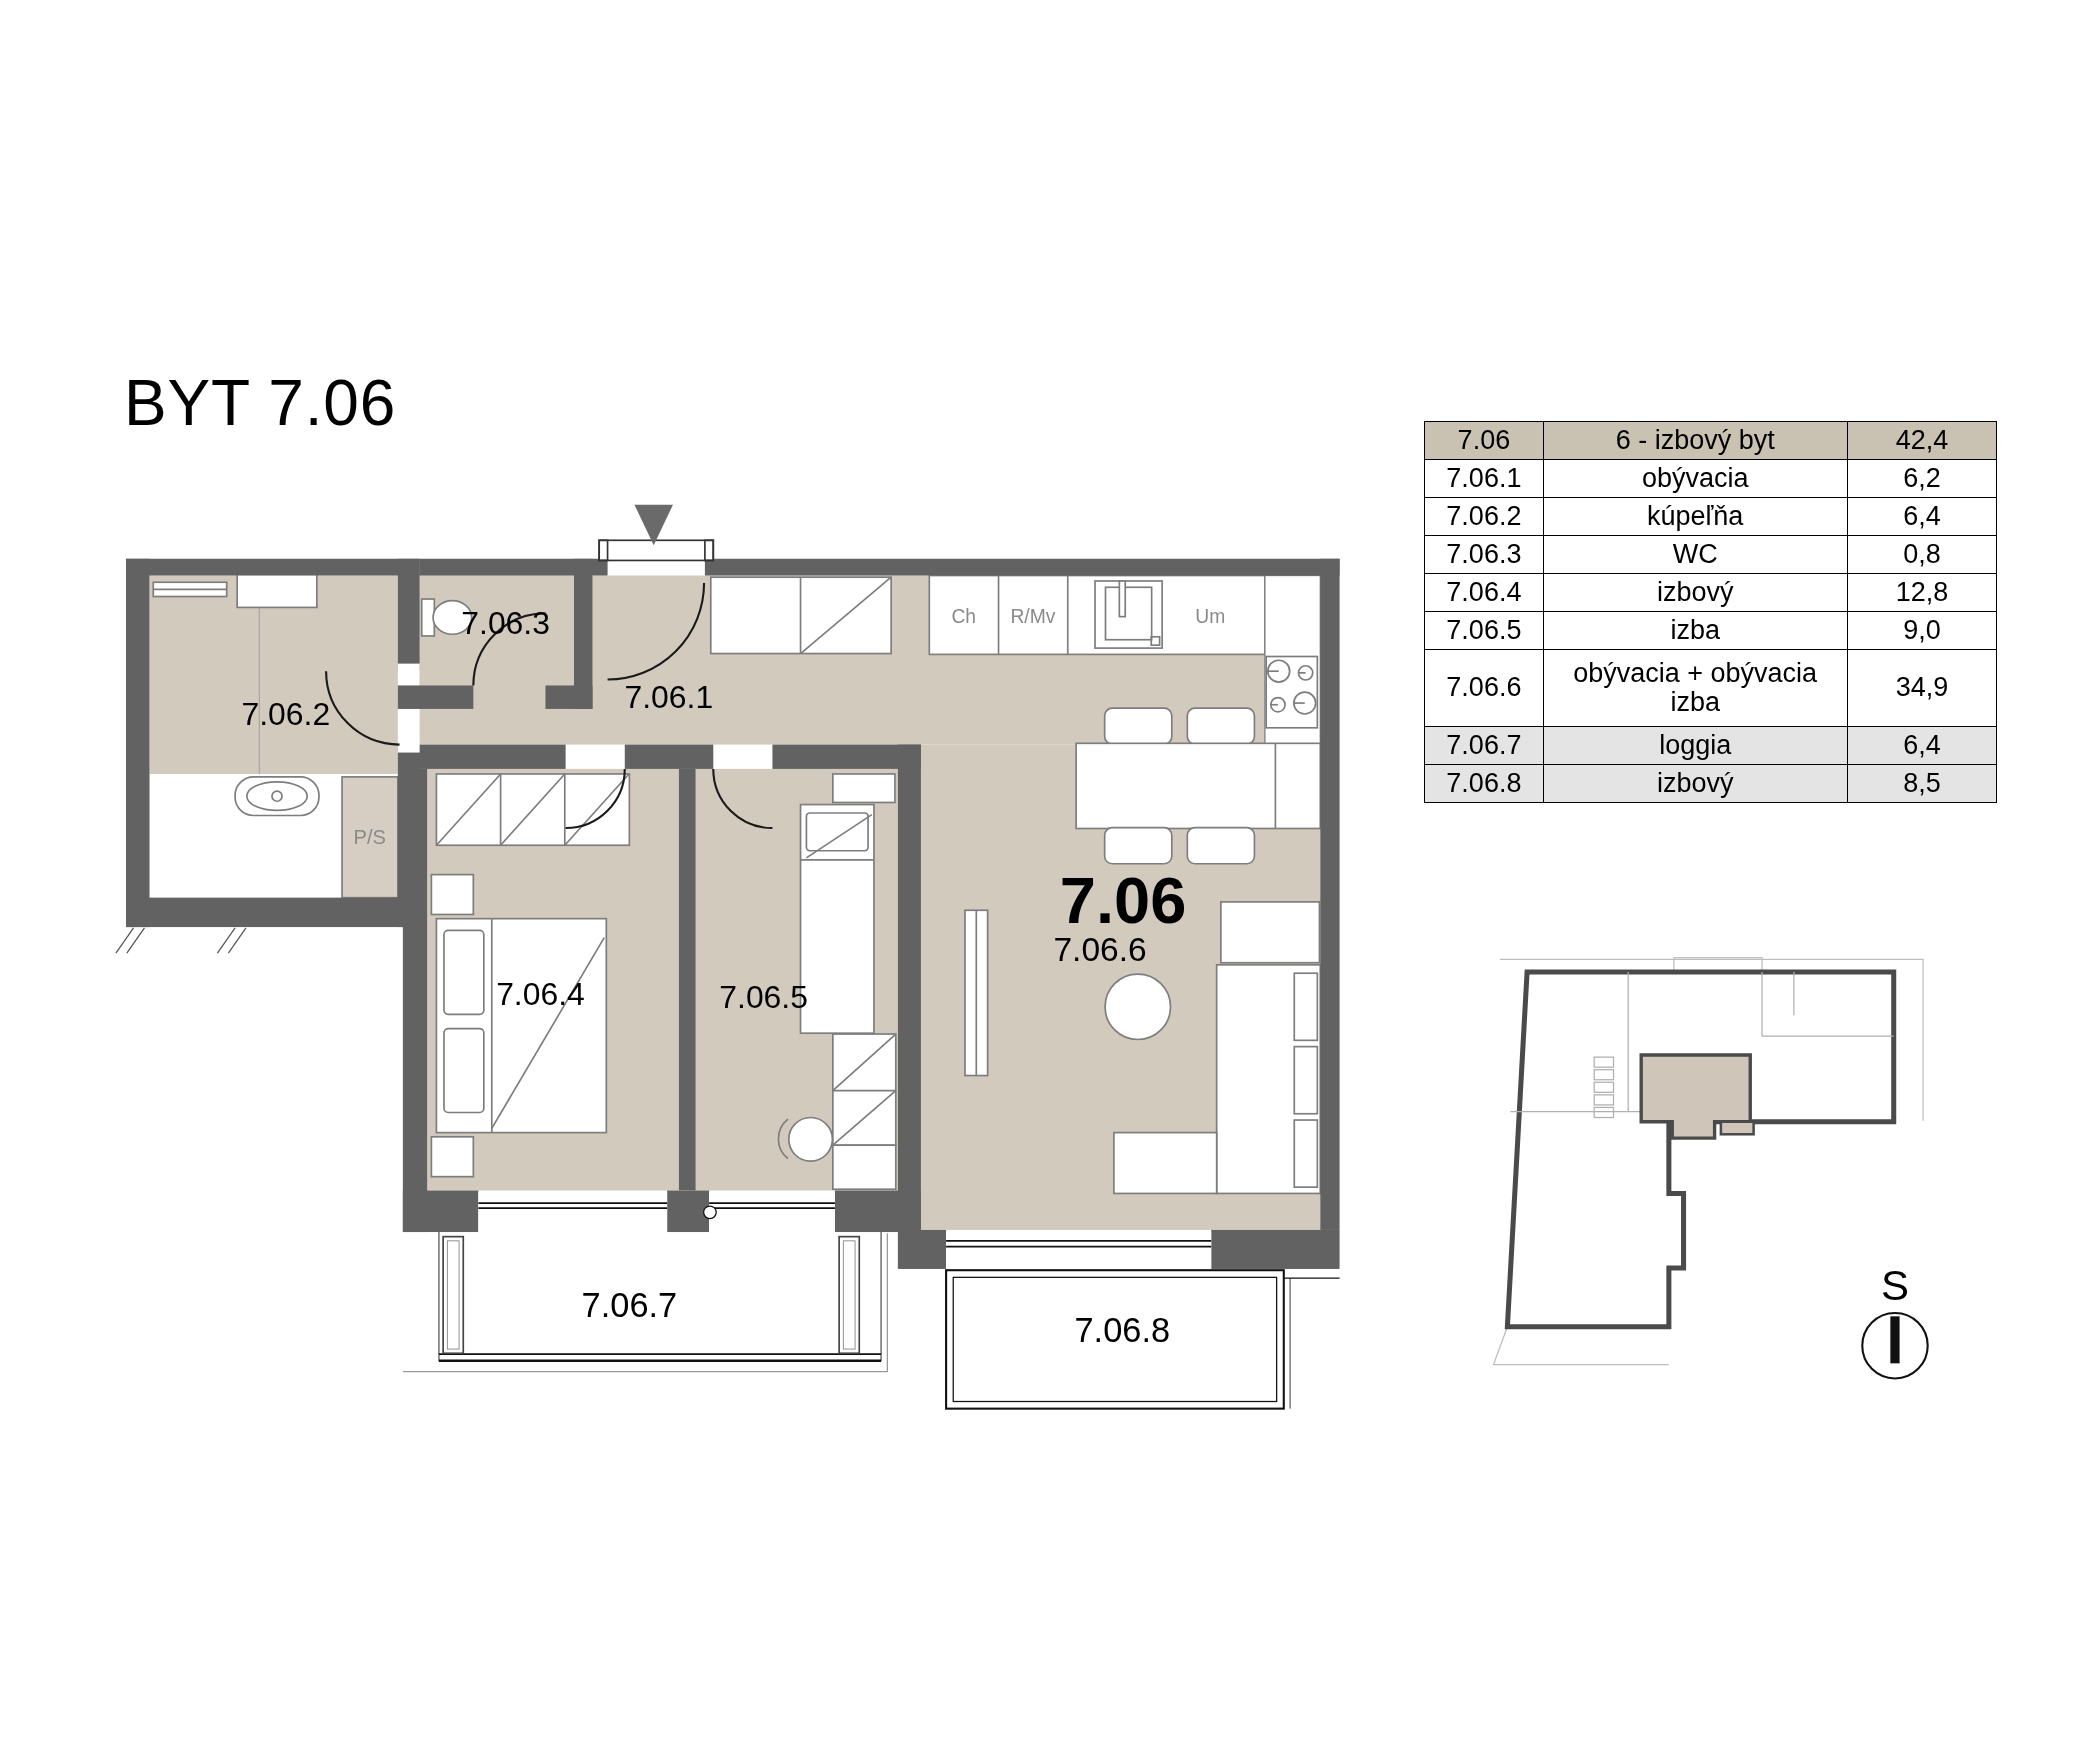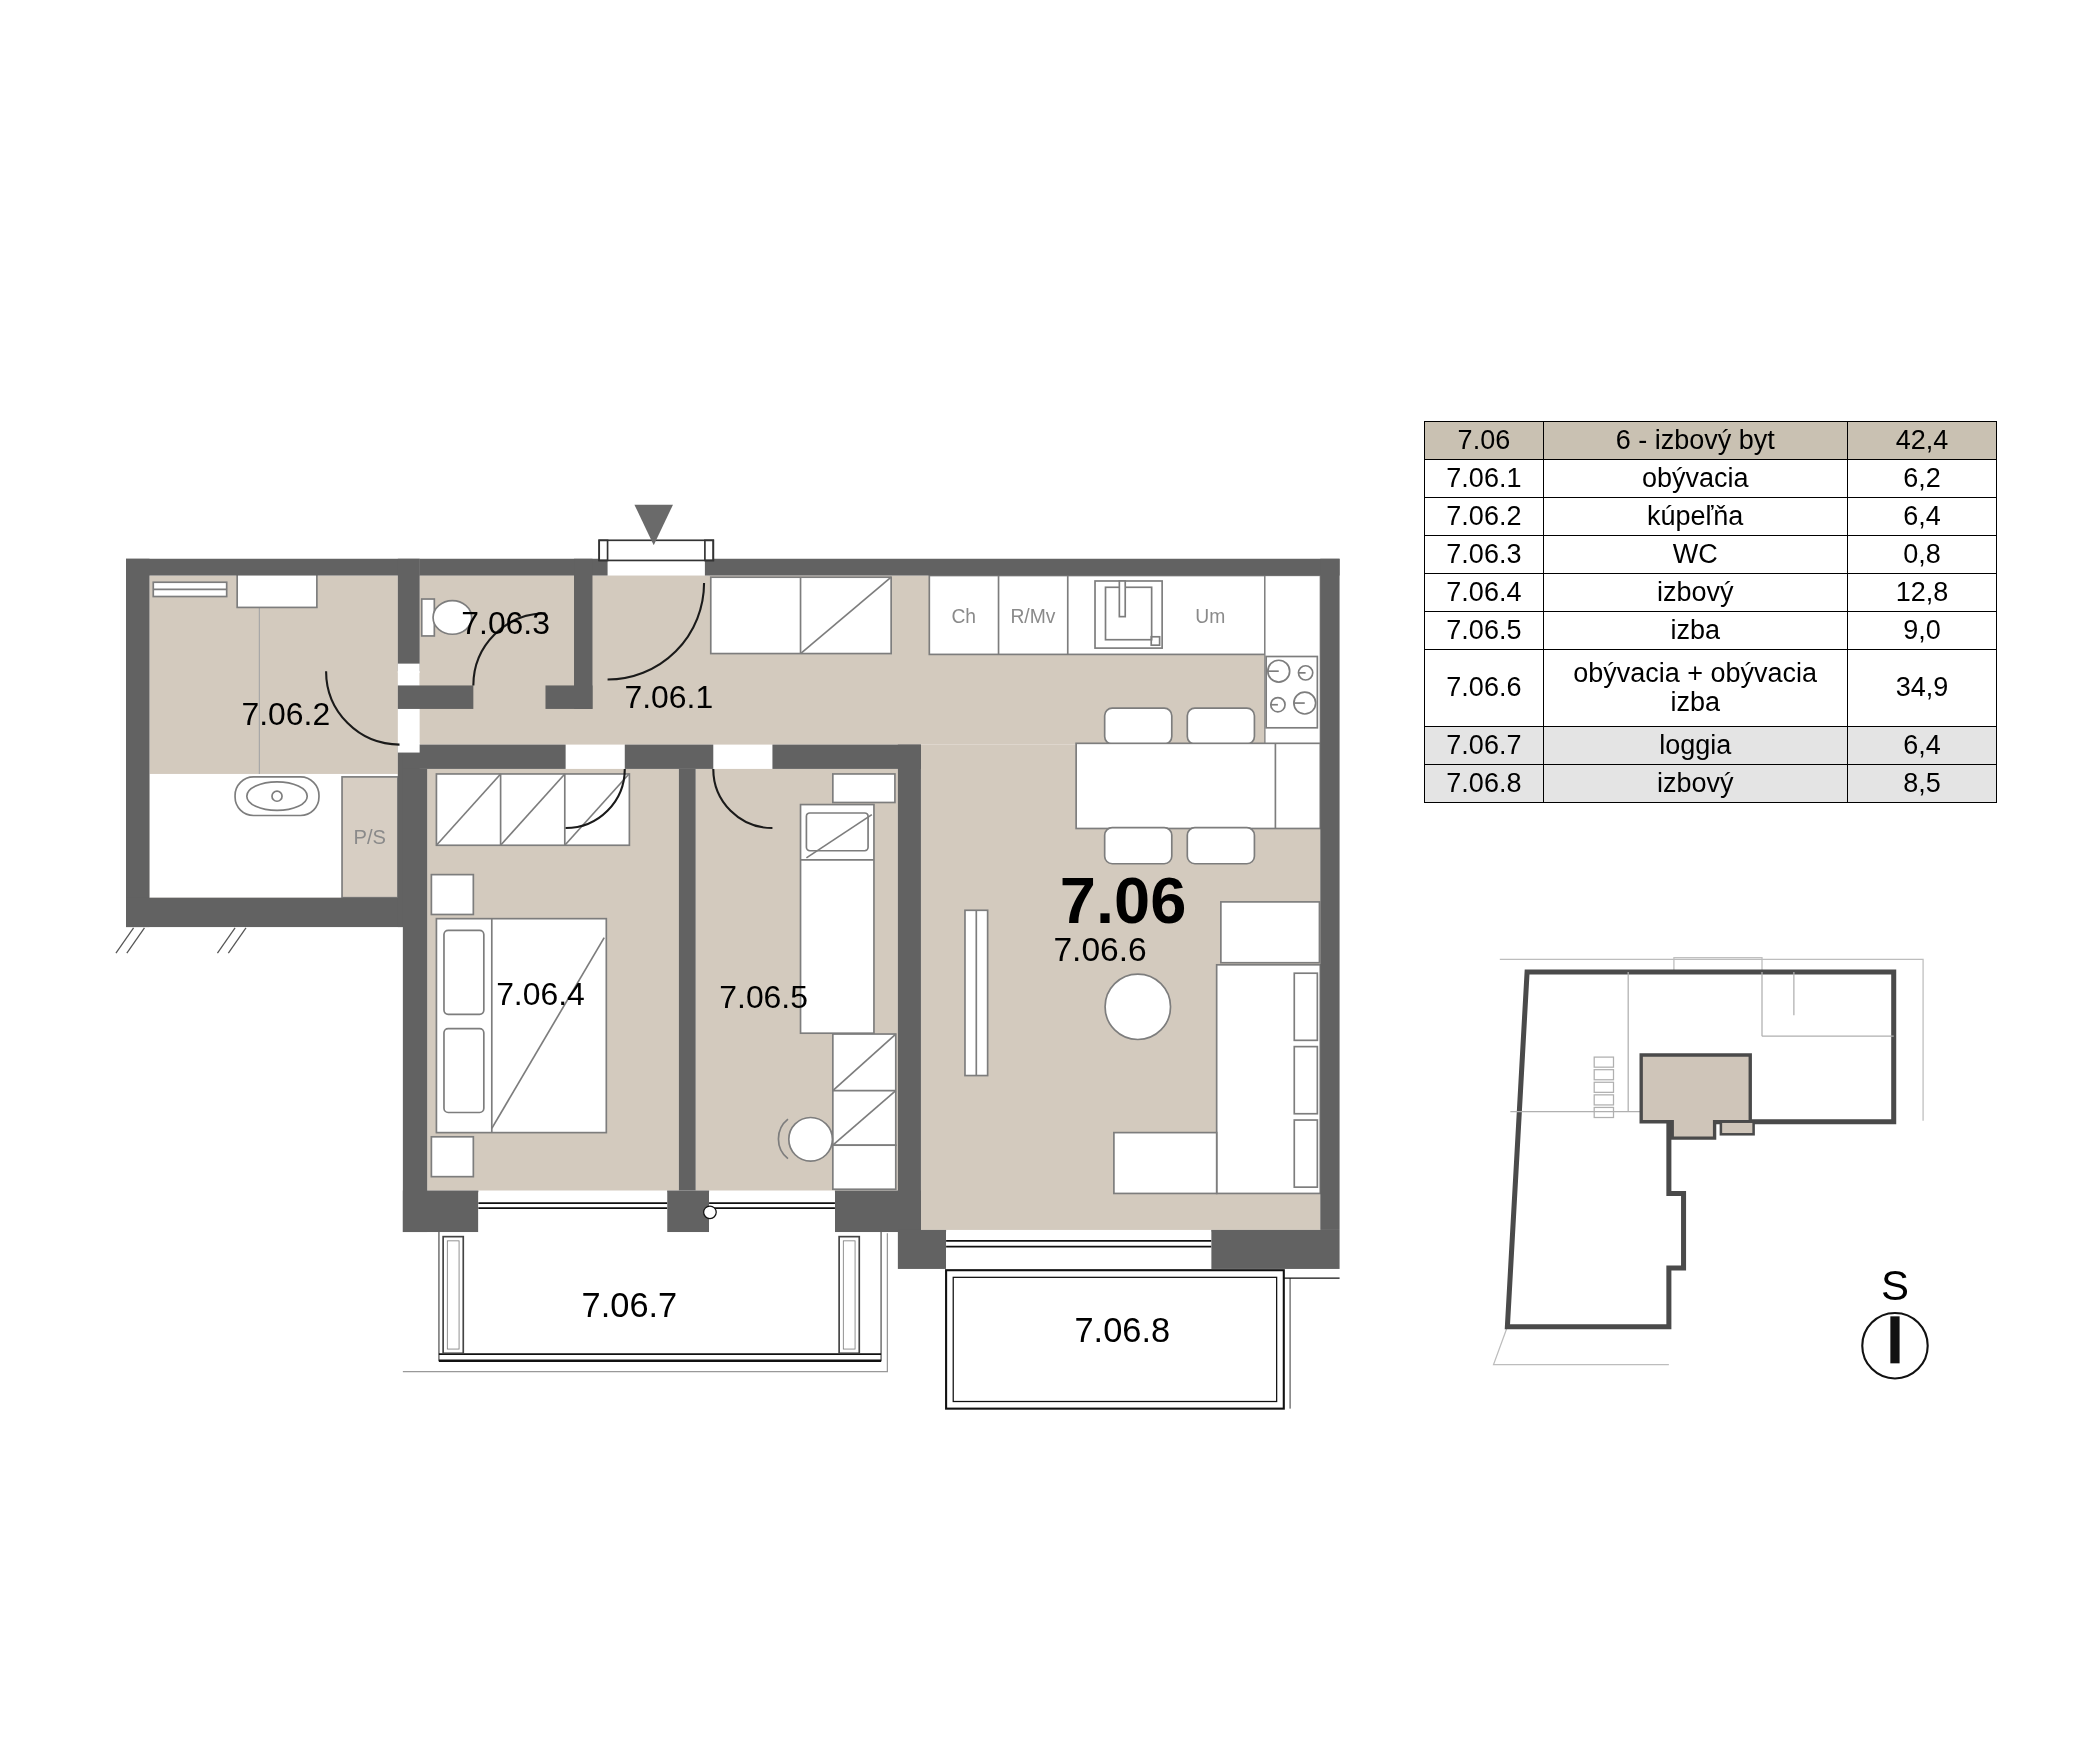--- a/index.html
+++ b/index.html
@@ -17,20 +17,21 @@
   .c-name{width:296px;}
   .c-area{width:142px;}
   svg.plan{position:absolute;left:0;top:0;}
   svg text{font-family:"Liberation Sans",sans-serif;}
 </style>
 </head>
 <body>
 
 <div class="canvas">
 
+  <div class="title">BYT 7.06</div>
 
   <table class="legend">
     <tbody>
         <tr class="hdr">
       <td class="c-id">7.06</td>
       <td class="c-name">6 - izbový byt</td>
       <td class="c-area">42,4</td>
     </tr>
     <tr>
       <td>7.06.1</td>

